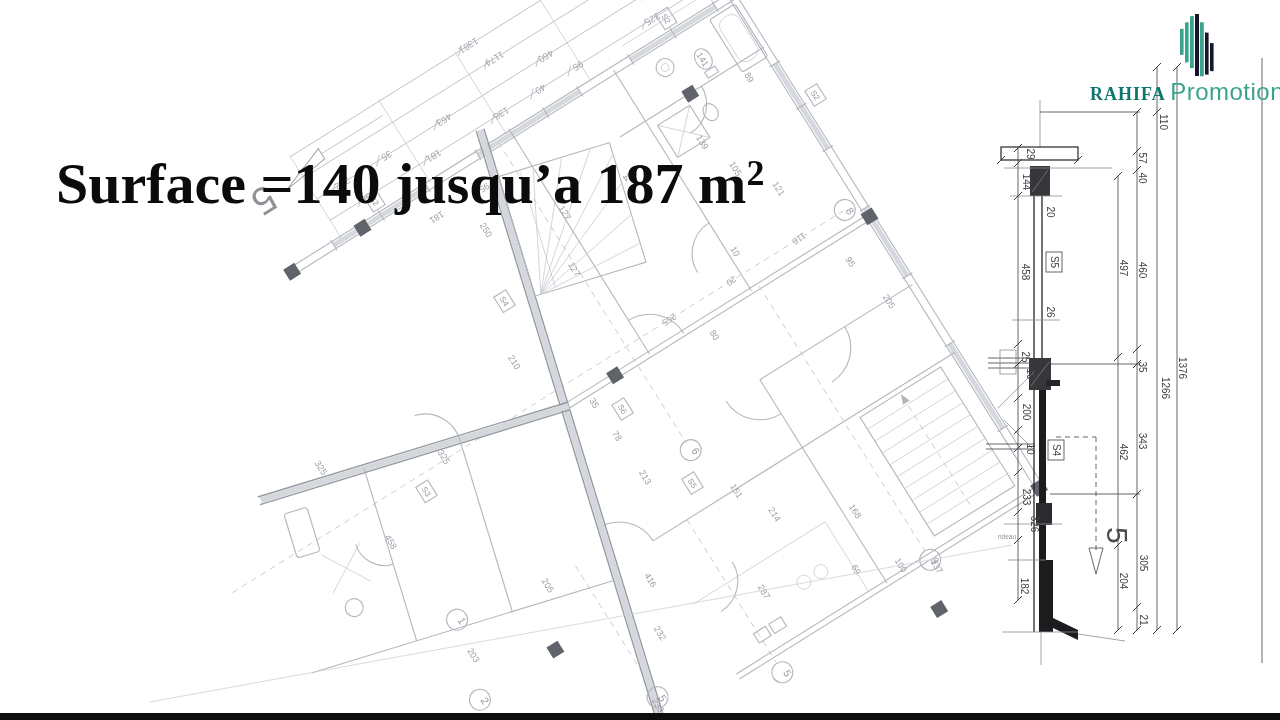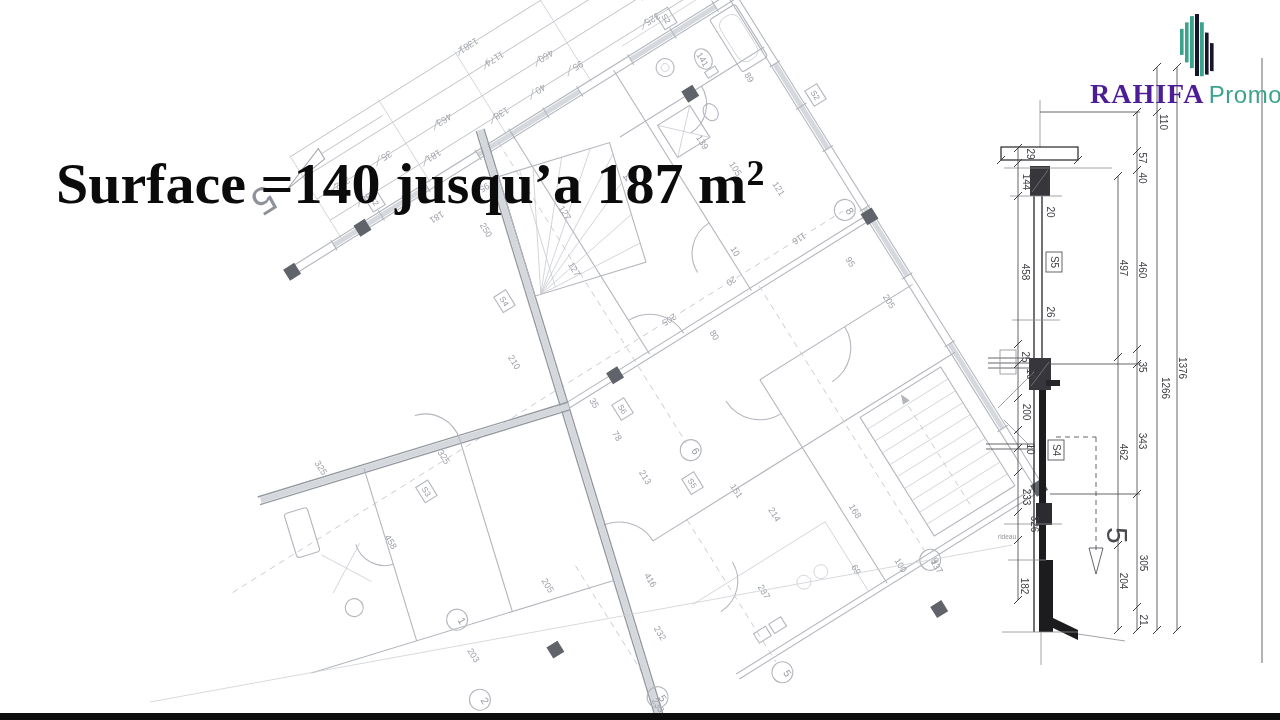--- a/index.html
+++ b/index.html
@@ -29,22 +29,22 @@
   .secnote{font-family:"Liberation Sans",sans-serif;font-size:6.5px;fill:#8f9298;}
   .tick {stroke:#3c3c40;stroke-width:1;}
   
   #title{position:absolute;left:56px;top:146px;color:#0b0b0b;
          font-family:"Liberation Serif",serif;font-weight:bold;line-height:1.3;
          font-size:58px;white-space:nowrap;}
   #title .l2 sup{font-size:0.62em;vertical-align:0.5em;}
   
   #logo{position:absolute;left:1080px;top:6px;width:196px;height:100px;}
   #logo .words{position:absolute;left:10px;top:72px;white-space:nowrap;}
-  #logo .brand{font-family:"Liberation Serif",serif;font-size:28px;font-weight:bold;
-               letter-spacing:1px;color:#4c1d95;}
+  #logo .brand{font-family:"Liberation Serif",serif;font-size:18px;font-weight:bold;
+               letter-spacing:1px;color:#0f766e;}
   #logo .tag{font-family:"Liberation Sans",sans-serif;font-size:24px;color:#3ba38c;
              letter-spacing:0.5px;}
   #bottombar{position:absolute;left:0;top:713px;width:1280px;height:7px;background:#0d0d0d;}
 </style>
 </head>
 <body>
 
 <div id="stage">
 
   <svg id="drawing" width="1280" height="720" viewBox="0 0 1280 720">

